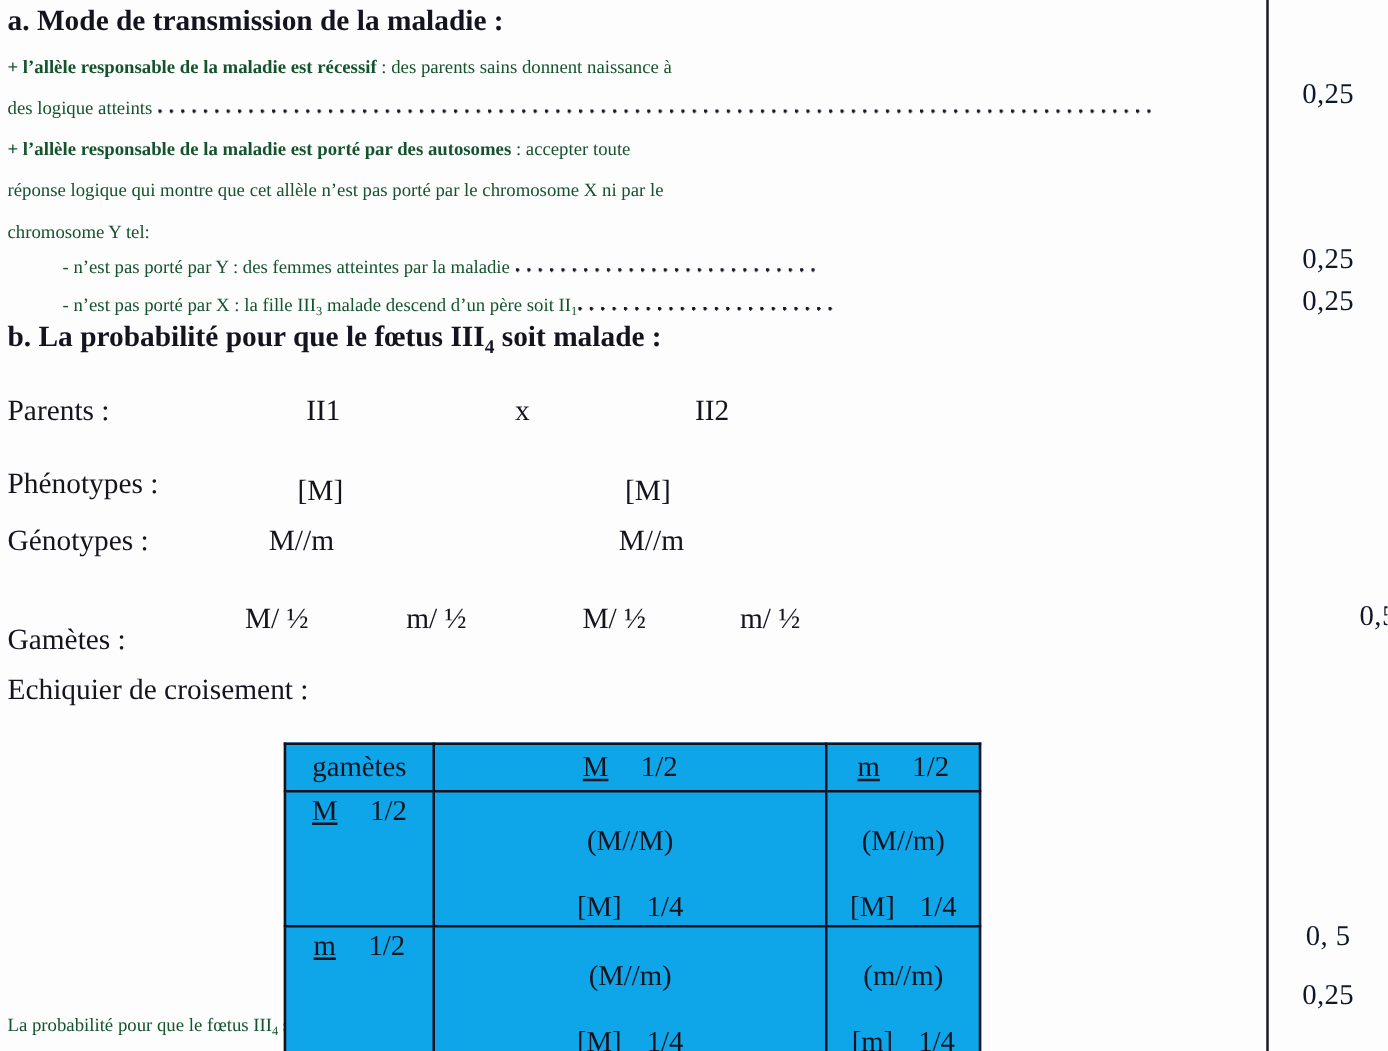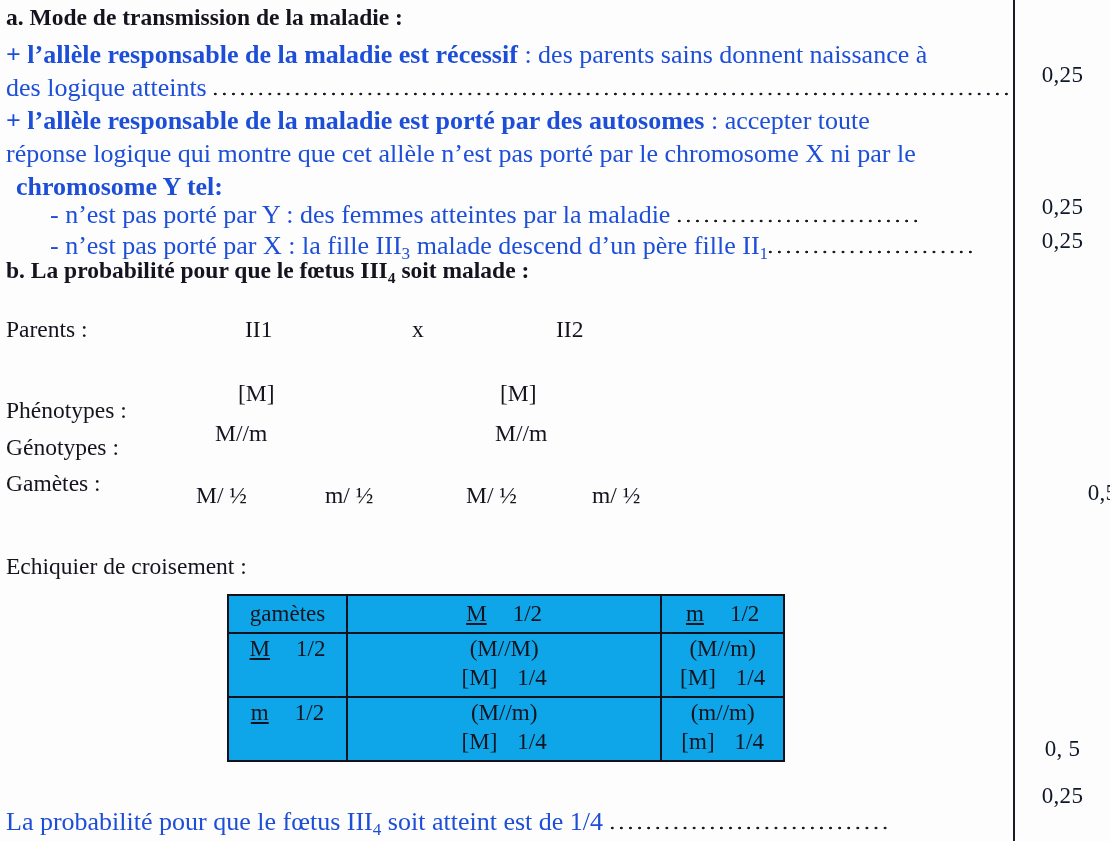--- a/index.html
+++ b/index.html
@@ -66,23 +66,23 @@
     position: absolute;
     font-size: 23.5px;
     line-height: 1;
     white-space: nowrap;
     color: #14141f;
   }
   .bold { font-weight: bold; }
 
   .wrapline {
     position: absolute;
-    font-size: 26px;
+    font-size: 15px;
     line-height: 33px;
-    color: #1d4ed8;
+    color: #14532d;
     white-space: nowrap;
   }
 
   
   .leader {
     display: inline-block;
     vertical-align: baseline;
     height: 20px;
     background-image: radial-gradient(circle at 2px 15px, #1b1b28 1.35px, rgba(0,0,0,0) 1.6px);
     background-size: 9.1px 20px;
@@ -129,20 +129,21 @@
     padding-left: 10px;
   }
   .cell-body {
     height: 62px;
     padding-top: 4px;
   }
   .cell-body .l1,
   .cell-body .l2 {
     display: block;
     line-height: 29px;
+    margin-top: 24px;
   }
   .rowlabel {
     text-align: left;
     padding-left: 10px;
     height: 62px;
     padding-top: 4px;
   }
   .rowlabel .inner { display: block; line-height: 29px; }
   .u { text-decoration: underline; }
   .sp-sm { display: inline-block; width: 20px; }
@@ -164,55 +165,55 @@
     </div>
     <div class="wrapline" style="left:6px; top:71px;">
       <span>des logique atteints</span>
       <span class="leader" style="width:795px;"></span>
     </div>
 
     <div class="wrapline" style="left:6px; top:104px;">
       <span class="bold">+ l’allèle responsable de la maladie est porté par des autosomes</span><span> : accepter toute</span>
     </div>
     <div class="wrapline" style="left:6px; top:137px;">réponse logique qui montre que cet allèle n’est pas porté par le chromosome X ni par le</div>
-    <div class="wrapline" style="left:16px; top:170px;font-weight:bold;">chromosome Y tel:</div>
+    <div class="wrapline" style="left:6px; top:170px;">chromosome Y tel:</div>
 
     <div class="wrapline" style="left:50px; top:198px;">
       <span>- n’est pas porté par Y : des femmes atteintes par la maladie</span>
       <span class="leader" style="width:240px;"></span>
     </div>
 
     <div class="wrapline" style="left:50px; top:229px;">
-      <span>- n’est pas porté par X : la fille III</span><sub>3</sub><span> malade descend d’un père fille II</span><sub>1</sub><span class="leader" style="width:208px;"></span>
+      <span>- n’est pas porté par X : la fille III</span><sub>3</sub><span> malade descend d’un père soit II</span><sub>1</sub><span class="leader" style="width:208px;"></span>
     </div>
 
     <div class="line bold" style="left:6px; top:259px;">
       <span>b. La probabilité pour que le fœtus III</span><sub>4</sub><span> soit malade :</span>
     </div>
 
     <div class="line" style="left:6px; top:318px;">Parents :</div>
     <div class="line" style="left:245px; top:318px;">II1</div>
     <div class="line" style="left:412px; top:318px;">x</div>
     <div class="line" style="left:556px; top:318px;">II2</div>
 
-    <div class="line" style="left:6px; top:399px;">Phénotypes :</div>
+    <div class="line" style="left:6px; top:376px;">Phénotypes :</div>
     <div class="line" style="left:238px; top:382px;">[M]</div>
     <div class="line" style="left:500px; top:382px;">[M]</div>
 
-    <div class="line" style="left:6px; top:436px;">Génotypes  :</div>
+    <div class="line" style="left:6px; top:422px;">Génotypes  :</div>
     <div class="line" style="left:215px; top:422px;">M//m</div>
     <div class="line" style="left:495px; top:422px;">M//m</div>
 
-    <div class="line" style="left:6px; top:472px;">Gamètes  :</div>
+    <div class="line" style="left:6px; top:501px;">Gamètes  :</div>
     <div class="line" style="left:196px; top:484px;">M/ ½</div>
     <div class="line" style="left:325px; top:484px;">m/ ½</div>
     <div class="line" style="left:466px; top:484px;">M/ ½</div>
     <div class="line" style="left:592px; top:484px;">m/ ½</div>
 
-    <div class="line" style="left:6px; top:541px;margin-top:14px;">Echiquier de croisement :</div>
+    <div class="line" style="left:6px; top:541px;">Echiquier de croisement :</div>
 
     <div class="wrapline" style="left:6px; top:805px;">
       <span>La probabilité  pour que le fœtus III</span><sub>4</sub><span> soit atteint est de 1/4</span>
       <span class="leader" style="width:280px;"></span>
     </div>
 
   </div>
 
   <table class="punnett">
     <tbody>

